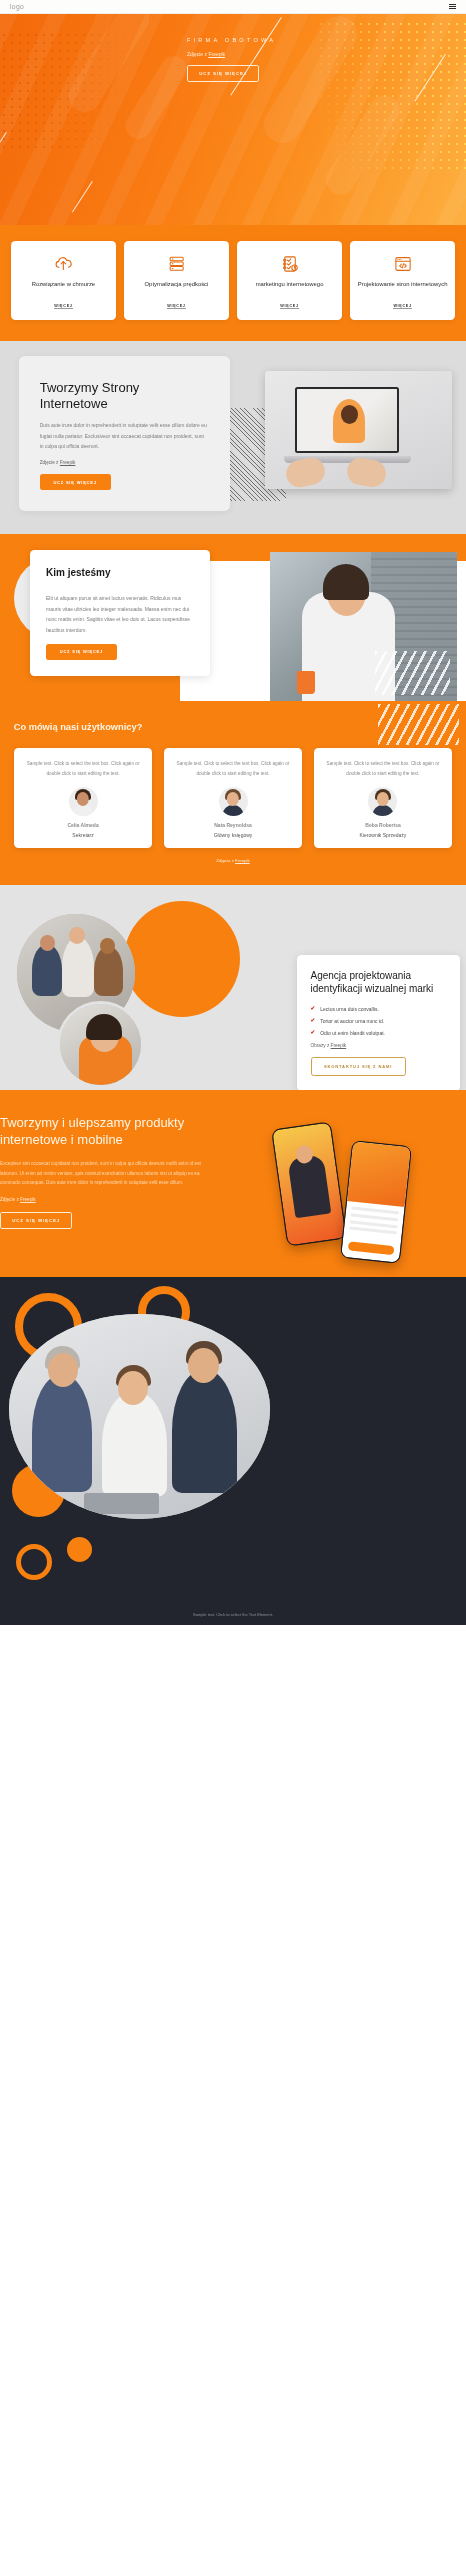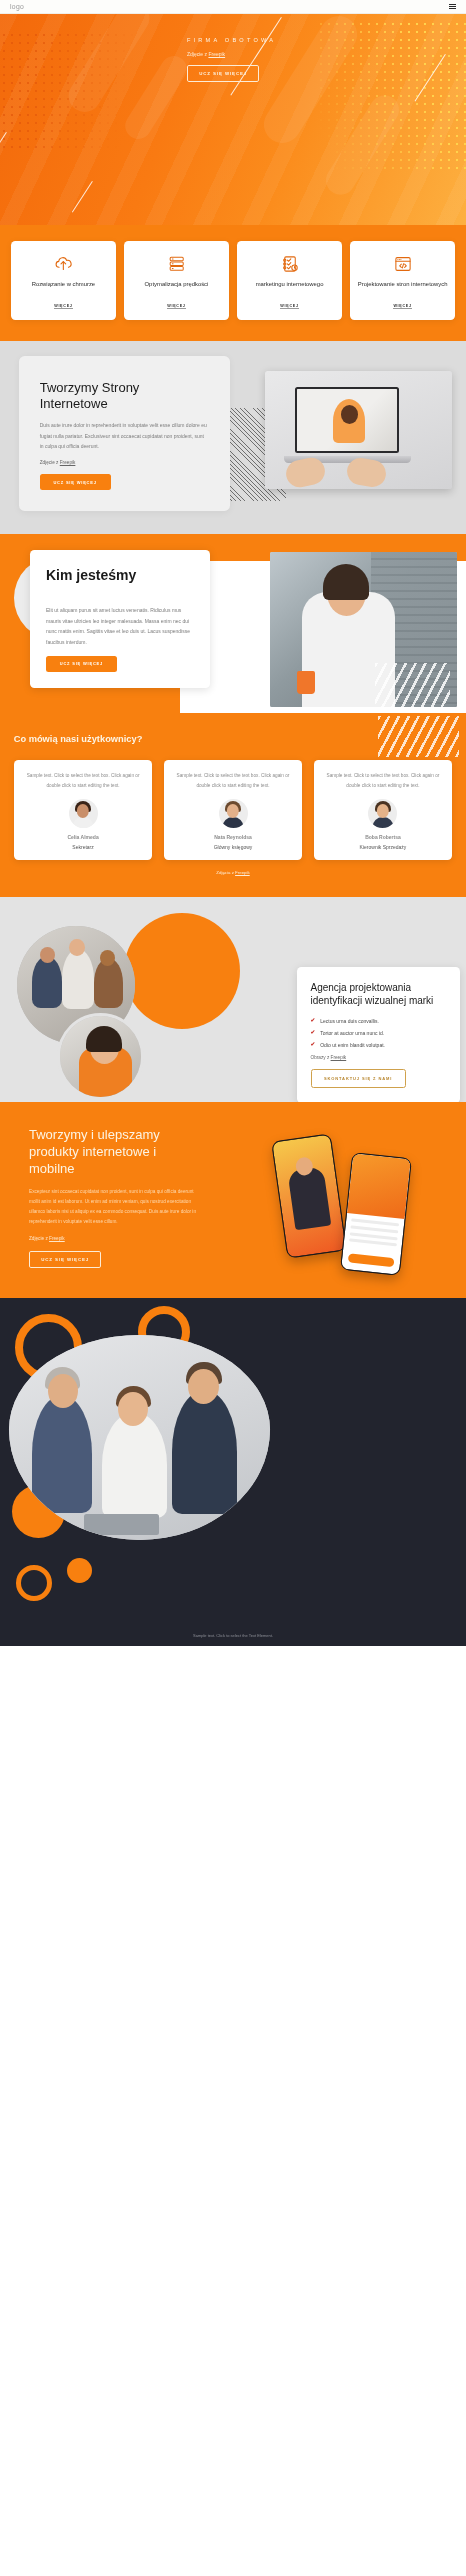--- a/index.html
+++ b/index.html
@@ -265,21 +265,21 @@
   }
   .about-card {
     position: relative; z-index: 4;
     margin-left: 30px;
     width: 180px;
     background: #fff;
     border-radius: 4.4px;
     padding: 17.4px 16px 16px;
     box-shadow: 0 1.9px 8.7px rgba(0,0,0,.12);
   }
-  .h3-dark { font-size: 14px; font-weight: 700; color: #1b1b1b; margin-bottom: 22px; }
+  .h3-dark { font-size: 10px; font-weight: 700; color: #1b1b1b; margin-bottom: 15px; }
   .about-photo {
     position: absolute; z-index: 3;
     right: 8.7px; top: 18.7px; width: 187px; height: 155px;
     overflow: hidden; border-radius: 1.9px;
     background: linear-gradient(160deg,#cfd6da,#9aa3a8);
   }
   .ap-bg { position:absolute; inset:0; background:linear-gradient(140deg,#bfc8cd 0%,#8f9a9f 45%,#6d7579 100%); }
   .ap-bld { position:absolute; right:0; top:0; width:46%; height:100%; background:repeating-linear-gradient(180deg,#8d979c 0 5.6px,#7d878c 5.6px 8px); opacity:.8;}
   .ap-body { position:absolute; left:32px; bottom:0; width:93px; height:115px; border-radius:25px 25px 0 0; background:#f2f2f2; }
   .ap-head { position:absolute; left:57px; top:17.4px; width:39px; height:46px; border-radius:50%; background:#e7b48c; }
@@ -400,21 +400,21 @@
   }
 
   
   .sec-mobile {
     background: #f8800f;
     position: relative;
     padding: 25px 0 30px;
     overflow: hidden;
     min-height: 187px;
   }
-  .mob-left { width: 205px; padding-left: 29px; }
+  .mob-left { width: 205px; }
   .h2-light { font-size: 13px; line-height: 1.28; font-weight: 400; color: #fdf4e4; margin-bottom: 10px; }
   .body-light { font-size: 4.7px; line-height: 2.1; color: #ffd9ae; margin-bottom: 8.7px; }
   .credit-light { font-size: 4.7px; color: #ffe6c9; margin-bottom: 10px; }
   .credit-light a { color: #ffe6c9; text-decoration: underline; }
   .phones { position: absolute; right: 25px; top: 35px; width: 168px; height: 143px; }
   .phone {
     position: absolute; border-radius: 8.7px; background: #17181c;
     border: 1.9px solid #17181c; overflow: hidden;
     box-shadow: 0 5px 11.2px rgba(0,0,0,.25);
   }

